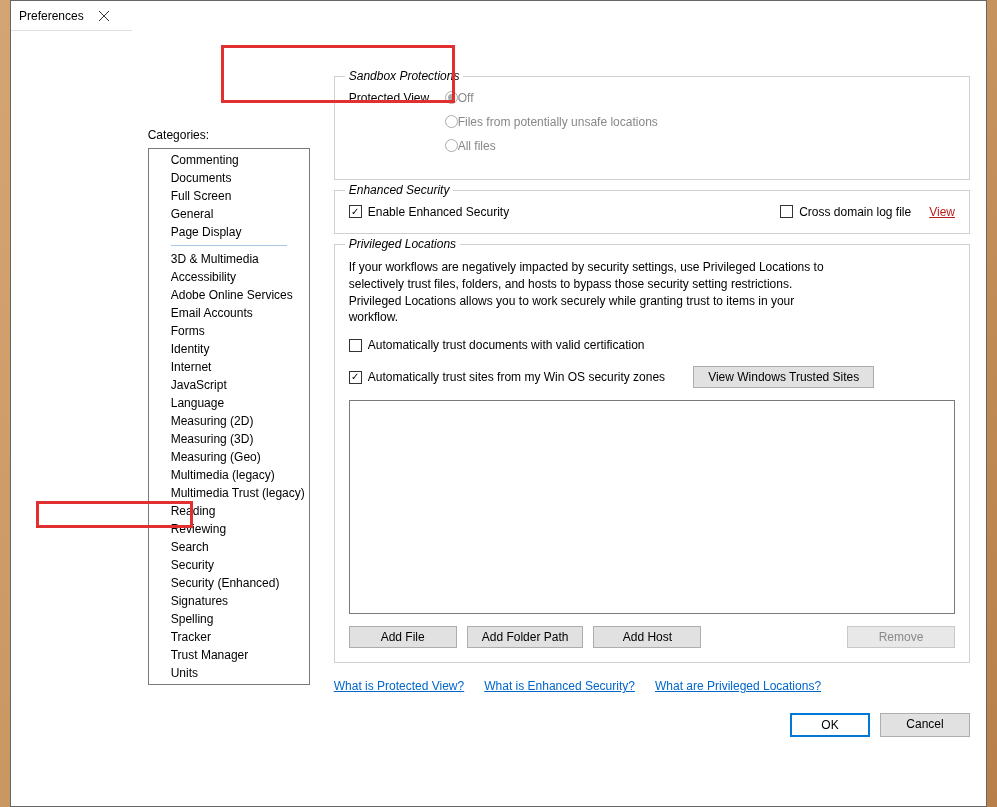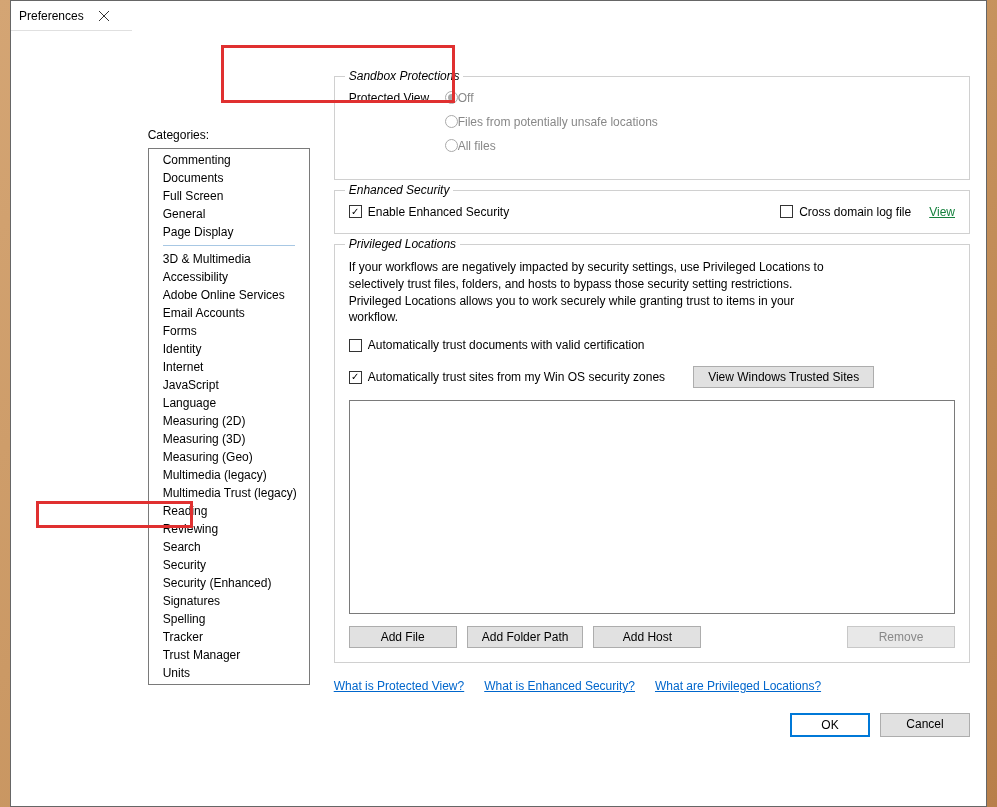--- a/index.html
+++ b/index.html
@@ -45,21 +45,21 @@
   .left-col {
     width: 162px;
     display: flex;
     flex-direction: column;
   }
   .cat-label { margin-bottom: 6px; }
   .cat-list {
     flex: 1;
     border: 1px solid #7a7a7a;
     background: #fff;
-    padding: 2px 8px;
+    padding: 2px 16px;
     overflow: hidden;
   }
   .cat-item {
     padding: 1px 6px;
     line-height: 16px;
     white-space: nowrap;
     cursor: default;
   }
   .cat-item.selected { background: #fff; }
   .cat-divider {
@@ -230,21 +230,21 @@
         <div class="fieldset-body es-row">
           <div class="row">
             <span class="chk">✓</span>
             <span>Enable Enhanced Security</span>
           </div>
           <div style="flex:1;"></div>
           <div class="row" style="margin-right:18px;">
             <span class="chk"></span>
             <span>Cross domain log file</span>
           </div>
-          <span class="link disabled-text" style="color:#15803d;">View</span>
+          <span class="link disabled-text" style="color:#b91c1c;">View</span>
         </div>
       </div>
 
       <div class="fieldset" style="flex:0 0 auto;">
         <span class="fieldset-label">Privileged Locations</span>
         <div class="fieldset-body">
           <div class="help-text" style="max-width:480px;">If your workflows are negatively impacted by security settings, use Privileged Locations to selectively trust files, folders, and hosts to bypass those security setting restrictions. Privileged Locations allows you to work securely while granting trust to items in your workflow.</div>
 
           <div class="row" style="margin-bottom:14px;">
             <span class="chk"></span>

